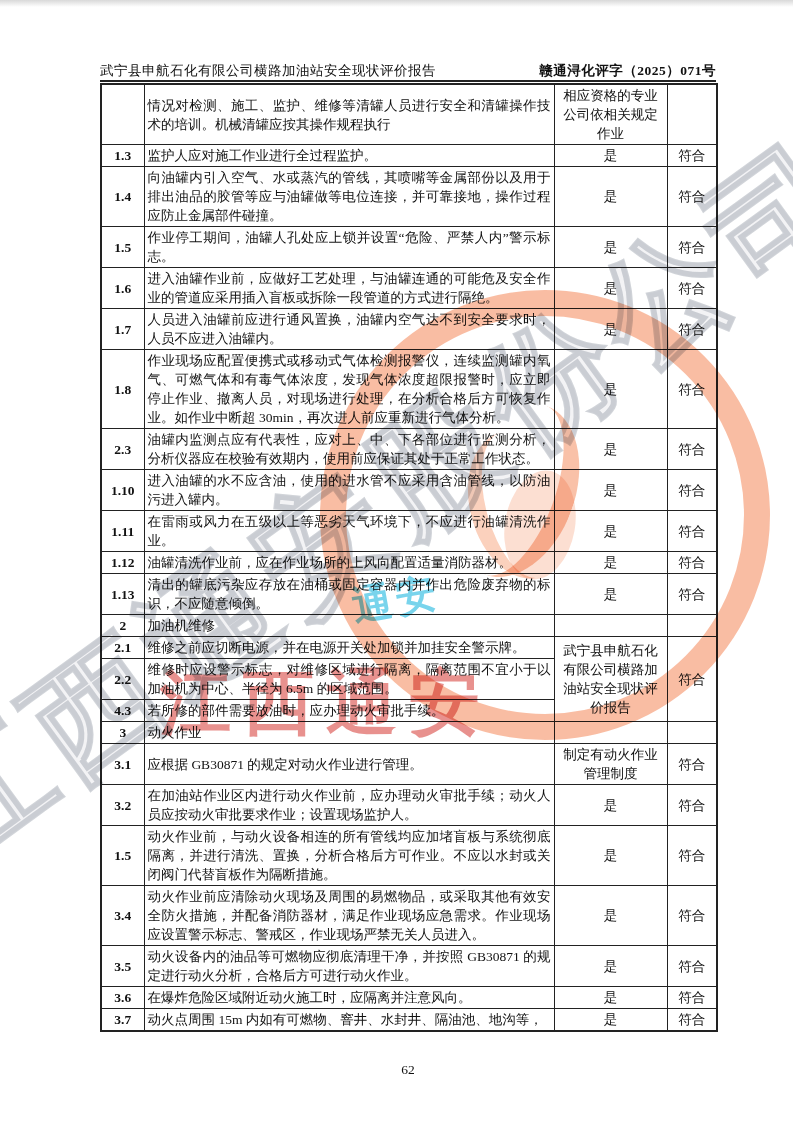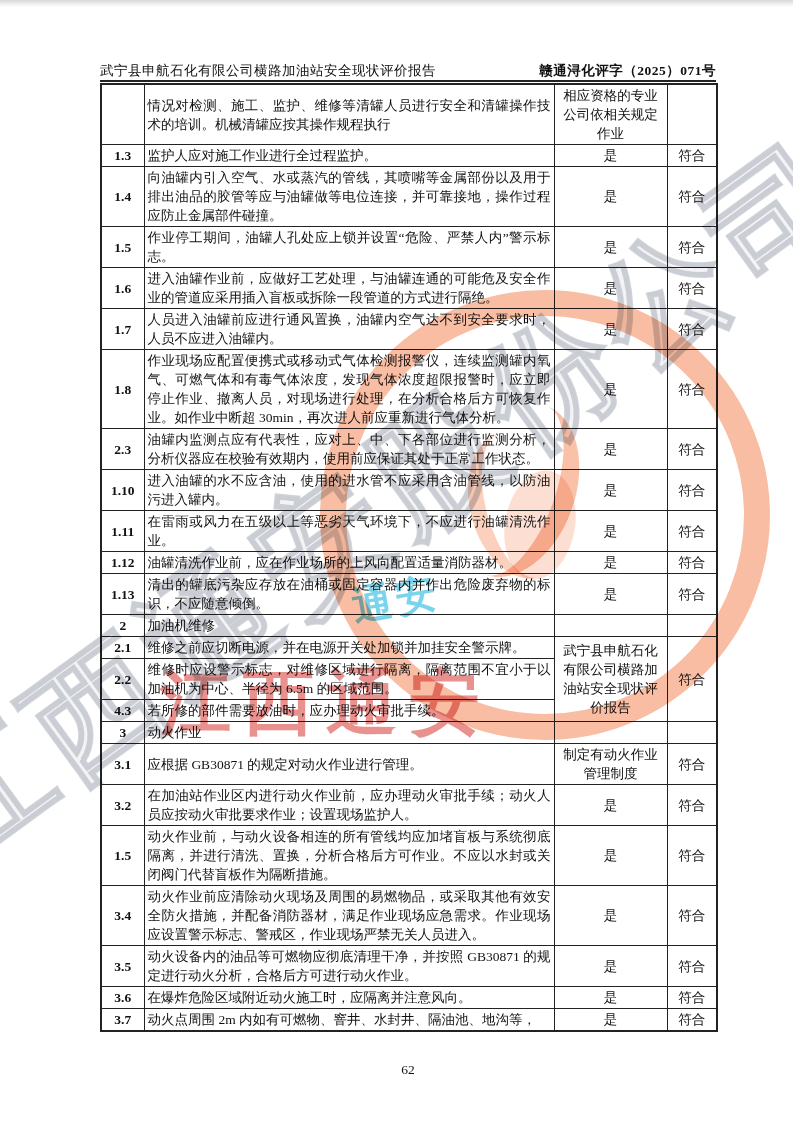--- a/index.html
+++ b/index.html
@@ -240,21 +240,21 @@
             <td class="c-result">符合</td>
           </tr>
           <tr>
             <td class="c-no">3.6</td>
             <td class="c-content">在爆炸危险区域附近动火施工时，应隔离并注意风向。</td>
             <td class="c-status">是</td>
             <td class="c-result">符合</td>
           </tr>
           <tr>
             <td class="c-no">3.7</td>
-            <td class="c-content">动火点周围 2m 内如有可燃物、窨井、水封井、隔油池、地沟等，</td>
+            <td class="c-content">动火点周围 15m 内如有可燃物、窨井、水封井、隔油池、地沟等，</td>
             <td class="c-status">是</td>
             <td class="c-result">符合</td>
           </tr>
         </tbody>
     </table>
 
     <div class="footer">
       <span>62</span>
     </div>
   </div>

